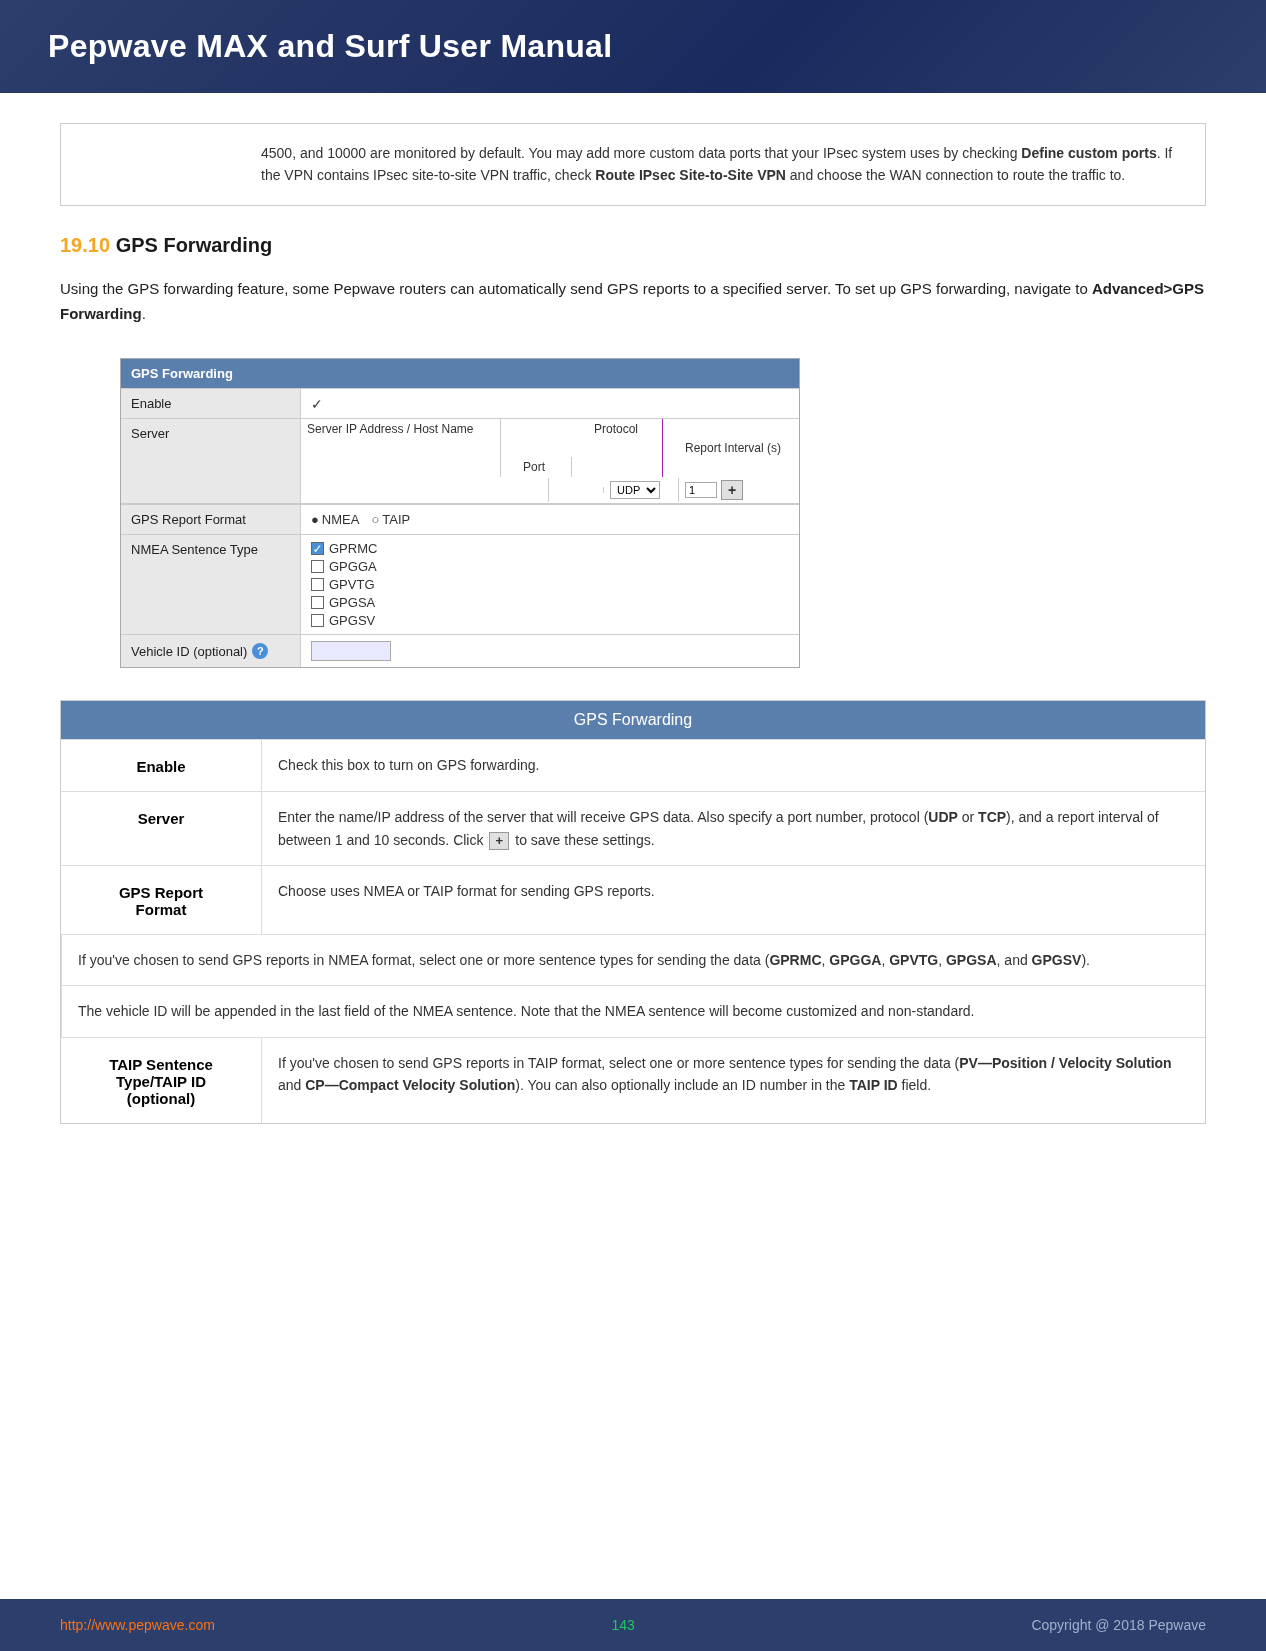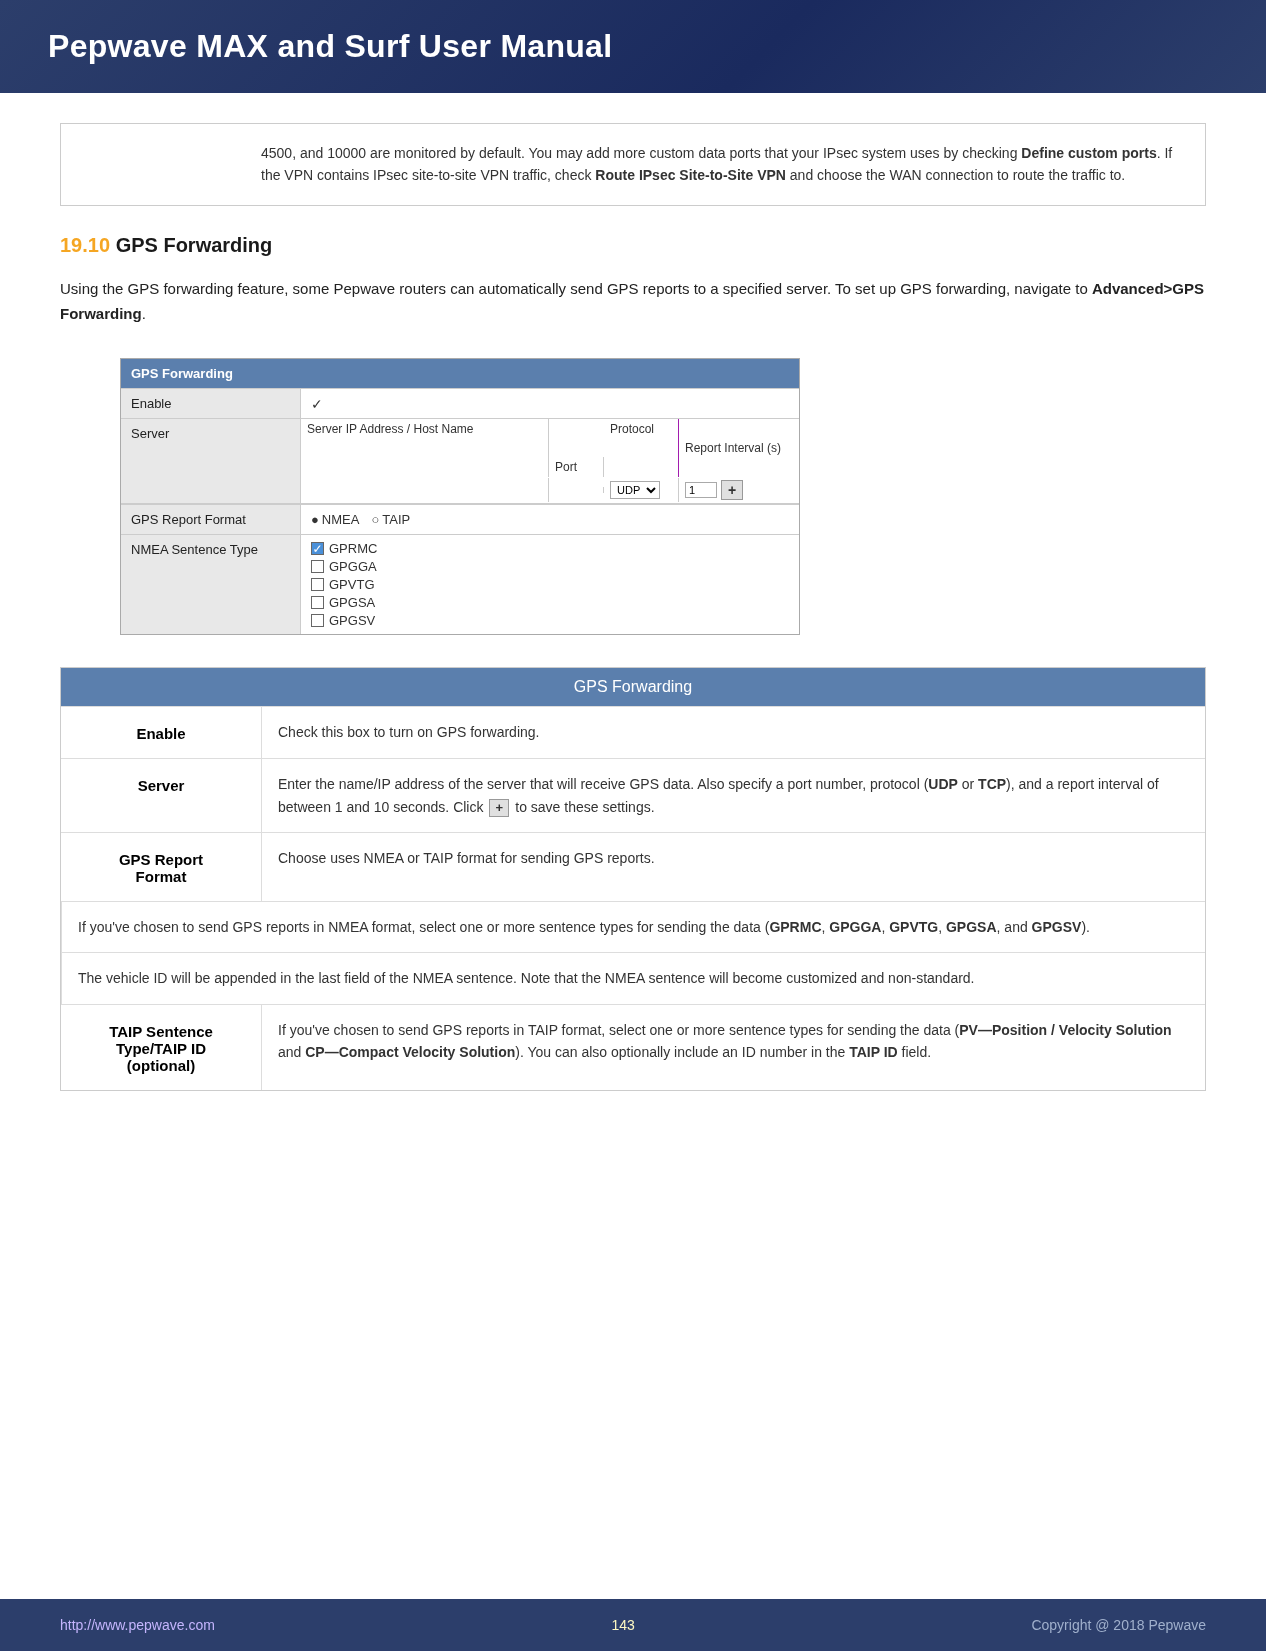--- a/index.html
+++ b/index.html
@@ -102,21 +102,21 @@
       align-items: center;
       flex-wrap: wrap;
       gap: 4px;
     }
 
     .server-sub-header {
       display: flex;
       width: 100%;
       font-size: 12px;
       color: #333;
-      gap: 0;
+      gap: 16px;
     }
     .server-col-addr {
       flex: 1;
       border-right: 1px solid #ccc;
       padding: 3px 6px;
       font-size: 12px;
     }
     .server-col-port {
       width: 55px;
       border-right: 1px solid #ccc;
@@ -282,24 +282,24 @@
     .footer {
       background: #2c3e6b;
       color: #a0b0cc;
       padding: 18px 60px;
       display: flex;
       justify-content: space-between;
       align-items: center;
       font-size: 14px;
     }
     .footer .footer-url {
-      color: #c4b5fd;
+      color: #f97316;
     }
     .footer .footer-page {
-      color: #fef9c3;
+      color: #22c55e;
     }
     .footer .footer-copy {
       color: #a0b0cc;
     }
   </style>
 </head>
 <body>
 
 <div class="header">
   <h1>Pepwave MAX and Surf User Manual</h1>
@@ -400,20 +400,29 @@
             <span>GPGSA</span>
           </div>
           <div class="checkbox-item">
             <span style="font-size:12px; border:1px solid #666; width:13px; height:13px; display:inline-flex; align-items:center; justify-content:center; background:#fff;"></span>
             <span>GPGSV</span>
           </div>
         </div>
       </div>
     </div>
 
+    <div class="ui-row">
+      <div class="ui-label" style="display:flex; align-items:center; gap:5px;">
+        Vehicle ID (optional)
+        <span style="background:#4a90d9; color:white; border-radius:50%; width:16px; height:16px; font-size:11px; display:inline-flex; align-items:center; justify-content:center; font-weight:bold; cursor:pointer;">?</span>
+      </div>
+      <div class="ui-value">
+        <input type="text" style="width: 80px; height: 20px; border: 1px solid rgb(170, 170, 170); font-size: 12px; padding: 2px 4px; background: rgb(232, 232, 255);">
+      </div>
+    </div>
   </div>
 
   <div class="desc-table">
     <div class="desc-header">GPS Forwarding</div>
 
     <div class="desc-row">
       <div class="desc-term">Enable</div>
       <div class="desc-def">Check this box to turn on GPS forwarding.</div>
     </div>
 

